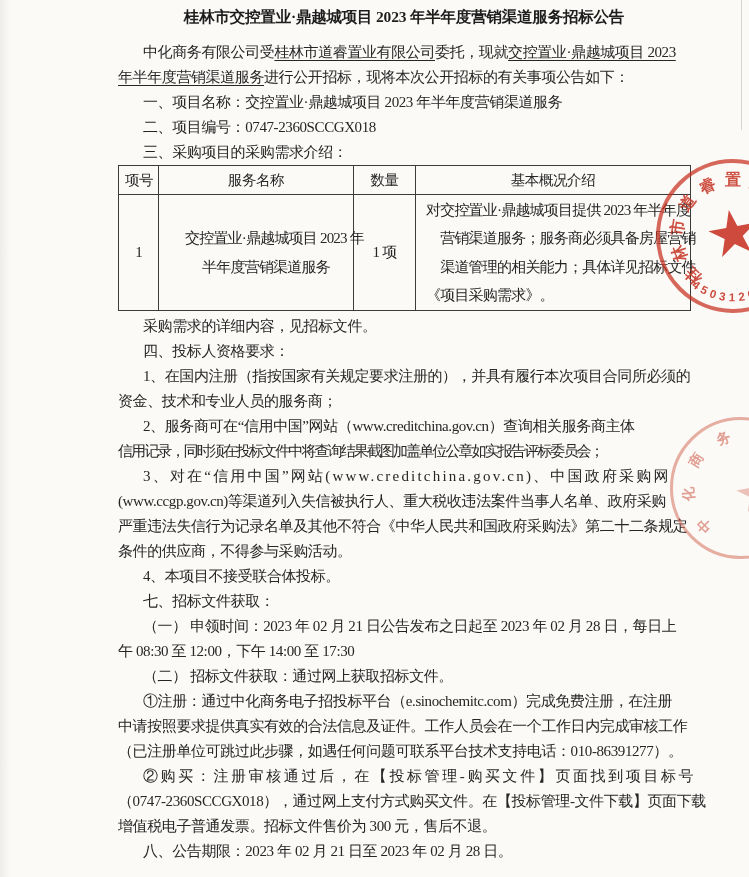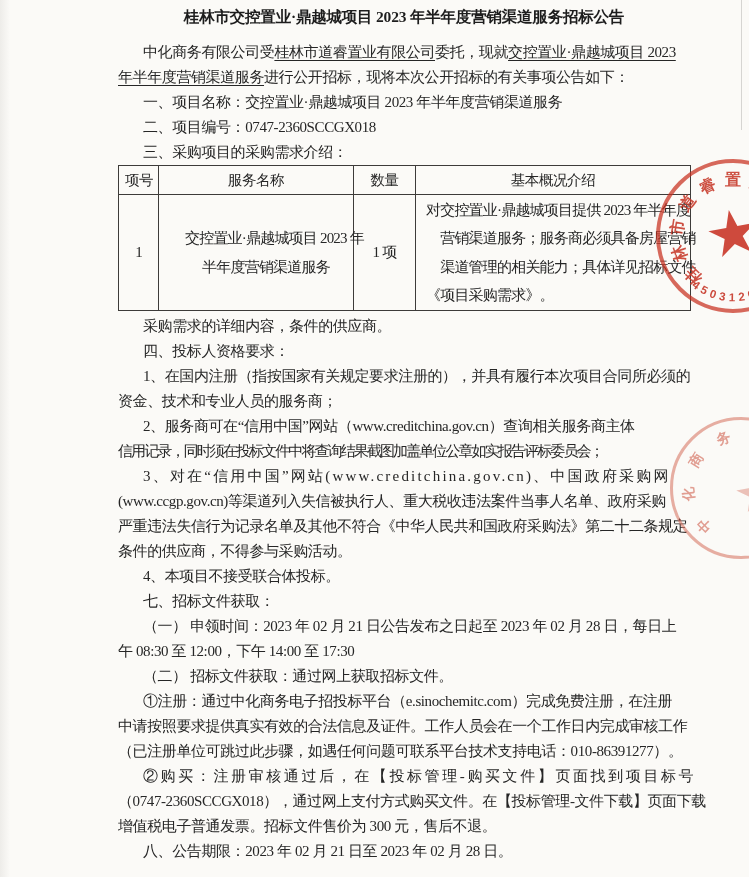--- a/index.html
+++ b/index.html
@@ -129,21 +129,21 @@
           <span class="cln">对交控置业·鼎越城项目提供 2023 年半年度</span>
           <span class="cln">　营销渠道服务；服务商必须具备房屋营销</span>
           <span class="cln">　渠道管理的相关能力；具体详见招标文件</span>
           <span class="cln">《项目采购需求》。</span>
         </td>
       </tr>
     </tbody>
       </table>
 
     <div class="sec">
-        <span class="ln first">采购需求的详细内容，条件的供应商。</span>
+        <span class="ln first">采购需求的详细内容，见招标文件。</span>
       </div>
     <div class="sec">
         <span class="ln first">四、投标人资格要求：</span>
       </div>
     <div class="sec">
       <span class="ln first">1、在国内注册（指按国家有关规定要求注册的），并具有履行本次项目合同所必须的</span>
       <span class="ln">资金、技术和专业人员的服务商；</span>
     </div>
     <div class="sec">
       <span class="ln first">2、服务商可在“信用中国”网站（www.creditchina.gov.cn）查询相关服务商主体</span>

